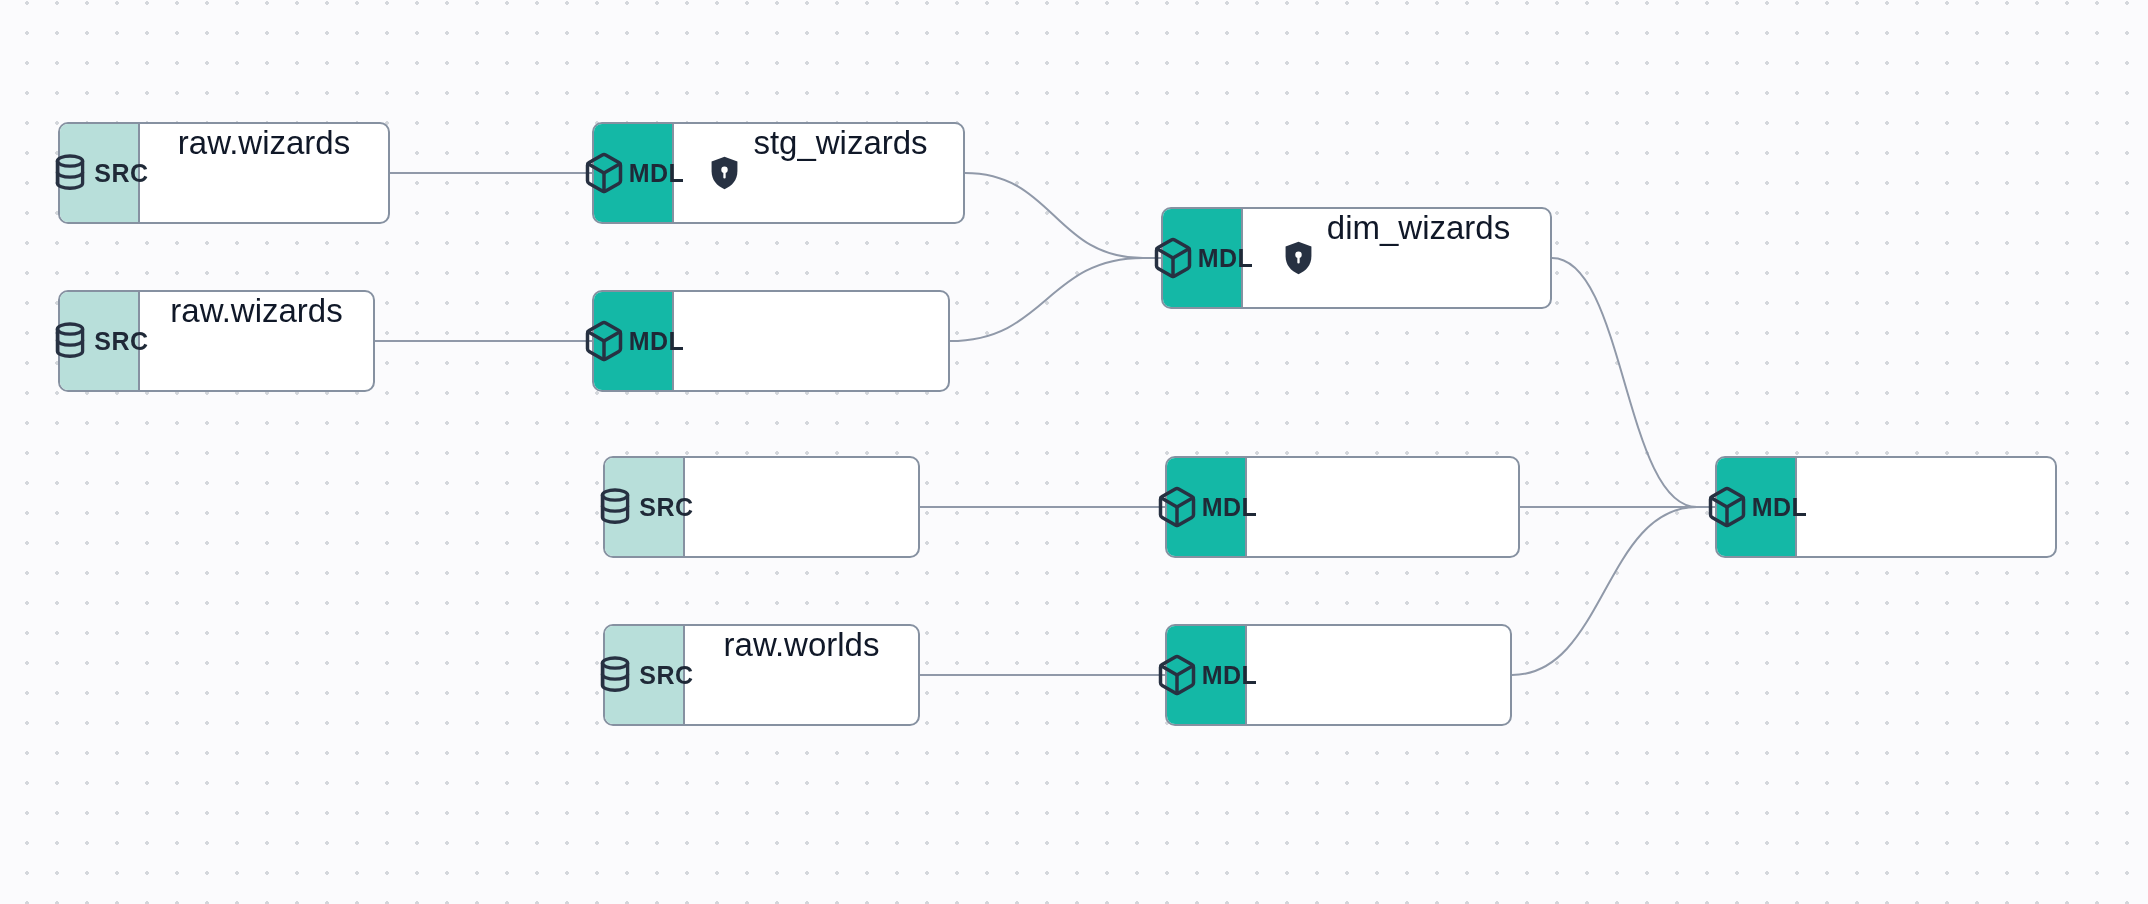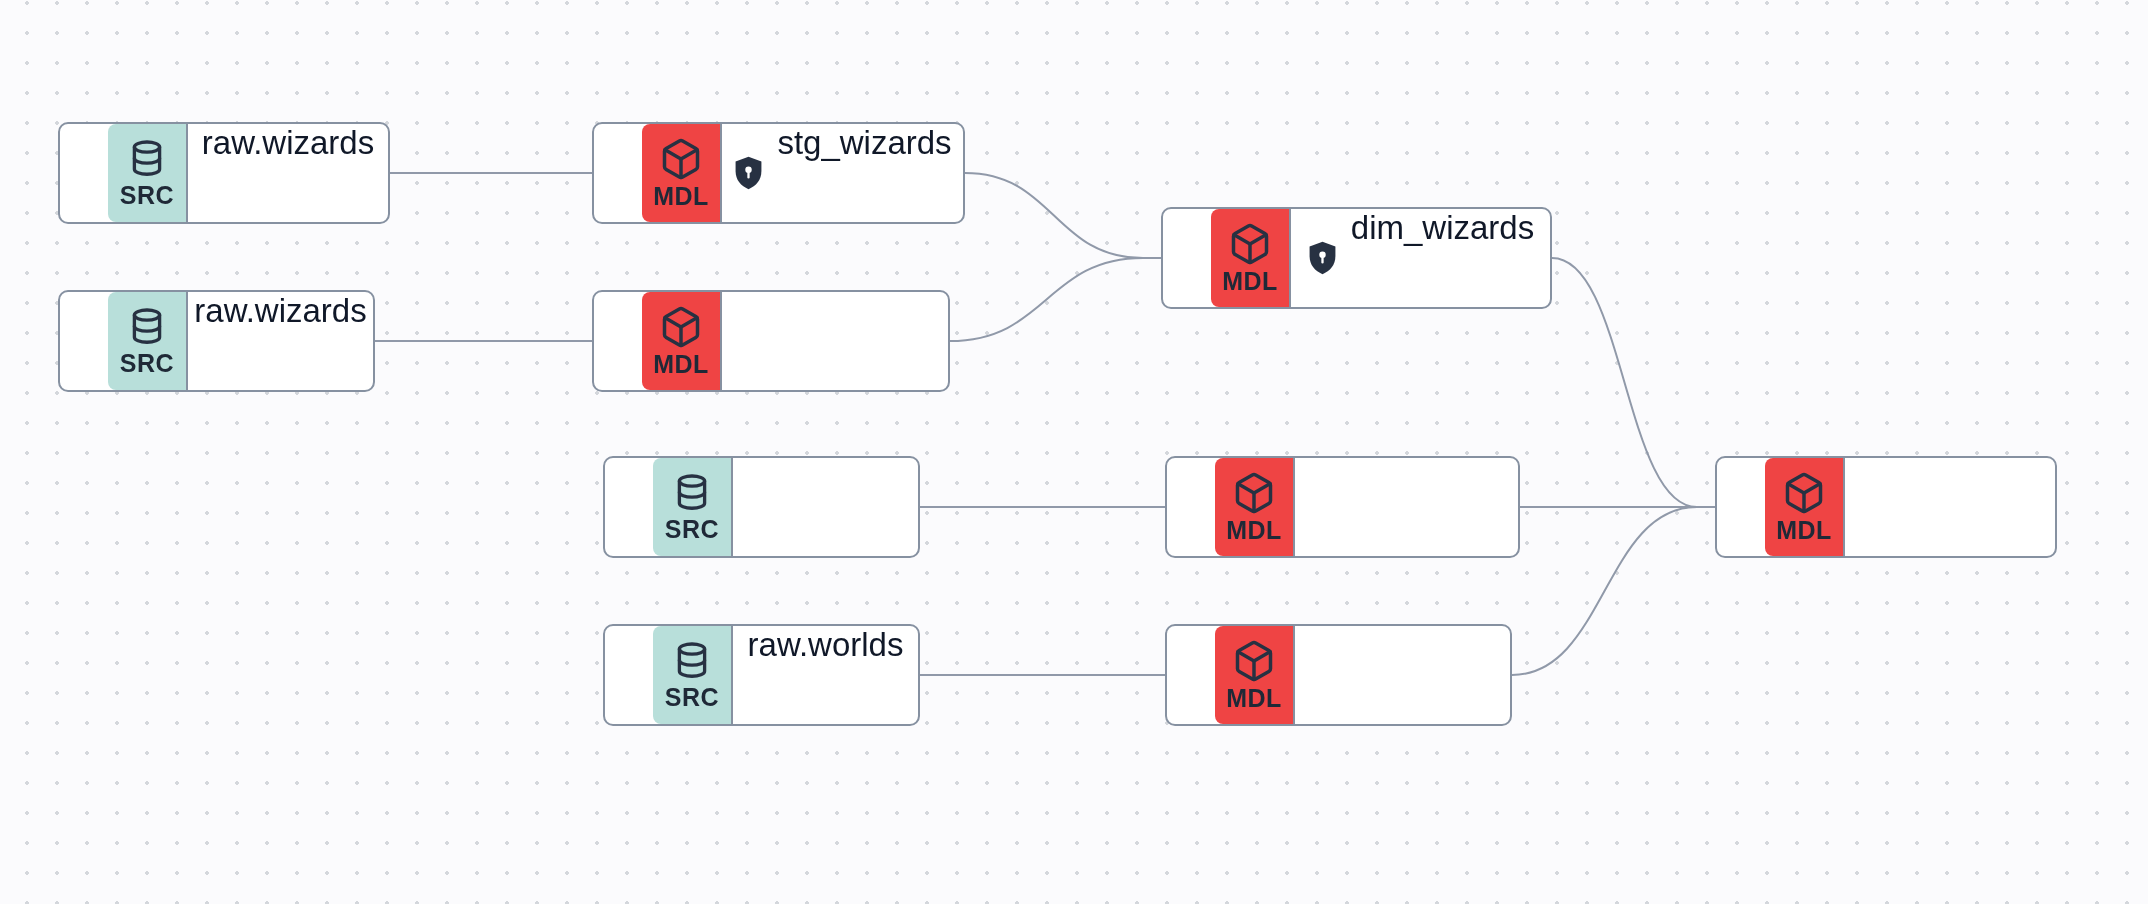--- a/index.html
+++ b/index.html
@@ -14,25 +14,25 @@
     background-position:12px -12px;
   }
   .edge-layer{position:absolute;left:0;top:0;width:2148px;height:904px;}
   .edge-layer path{fill:none;stroke:#9099a9;stroke-width:2;stroke-linecap:round;}
   .node{
     position:absolute;display:flex;box-sizing:border-box;
     background:#ffffff;border:2px solid #8691a1;border-radius:10px;
   }
   .badge{
     flex:0 0 80px;width:80px;box-sizing:border-box;
-    display:flex;flex-direction:column;align-items:center;justify-content:center;gap:3px;
-    border-right:2px solid #8691a1;border-radius:8px 0 0 8px;margin-left:48px;
+    display:flex;flex-direction:row;align-items:center;justify-content:center;gap:3px;
+    border-right:2px solid #8691a1;border-radius:8px 0 0 8px;
   }
   .badge.src{background:#b8dfda;}
-  .badge.mdl{background:#ef4444;}
+  .badge.mdl{background:#14b8a6;}
   .badge-label{font-size:25px;font-weight:700;letter-spacing:.5px;color:#1f2937;line-height:1;}
   .label-area{flex:1;display:flex;justify-content:center;gap:13px;padding:0 12px;min-width:0;}
   .label{font-size:33px;font-weight:500;color:#101828;white-space:nowrap;}
   .type-icon svg{display:block;}
   .shield-wrap{display:flex;align-items:center;}
 </style>
 </head>
 <body>
 
 <div class="canvas">

